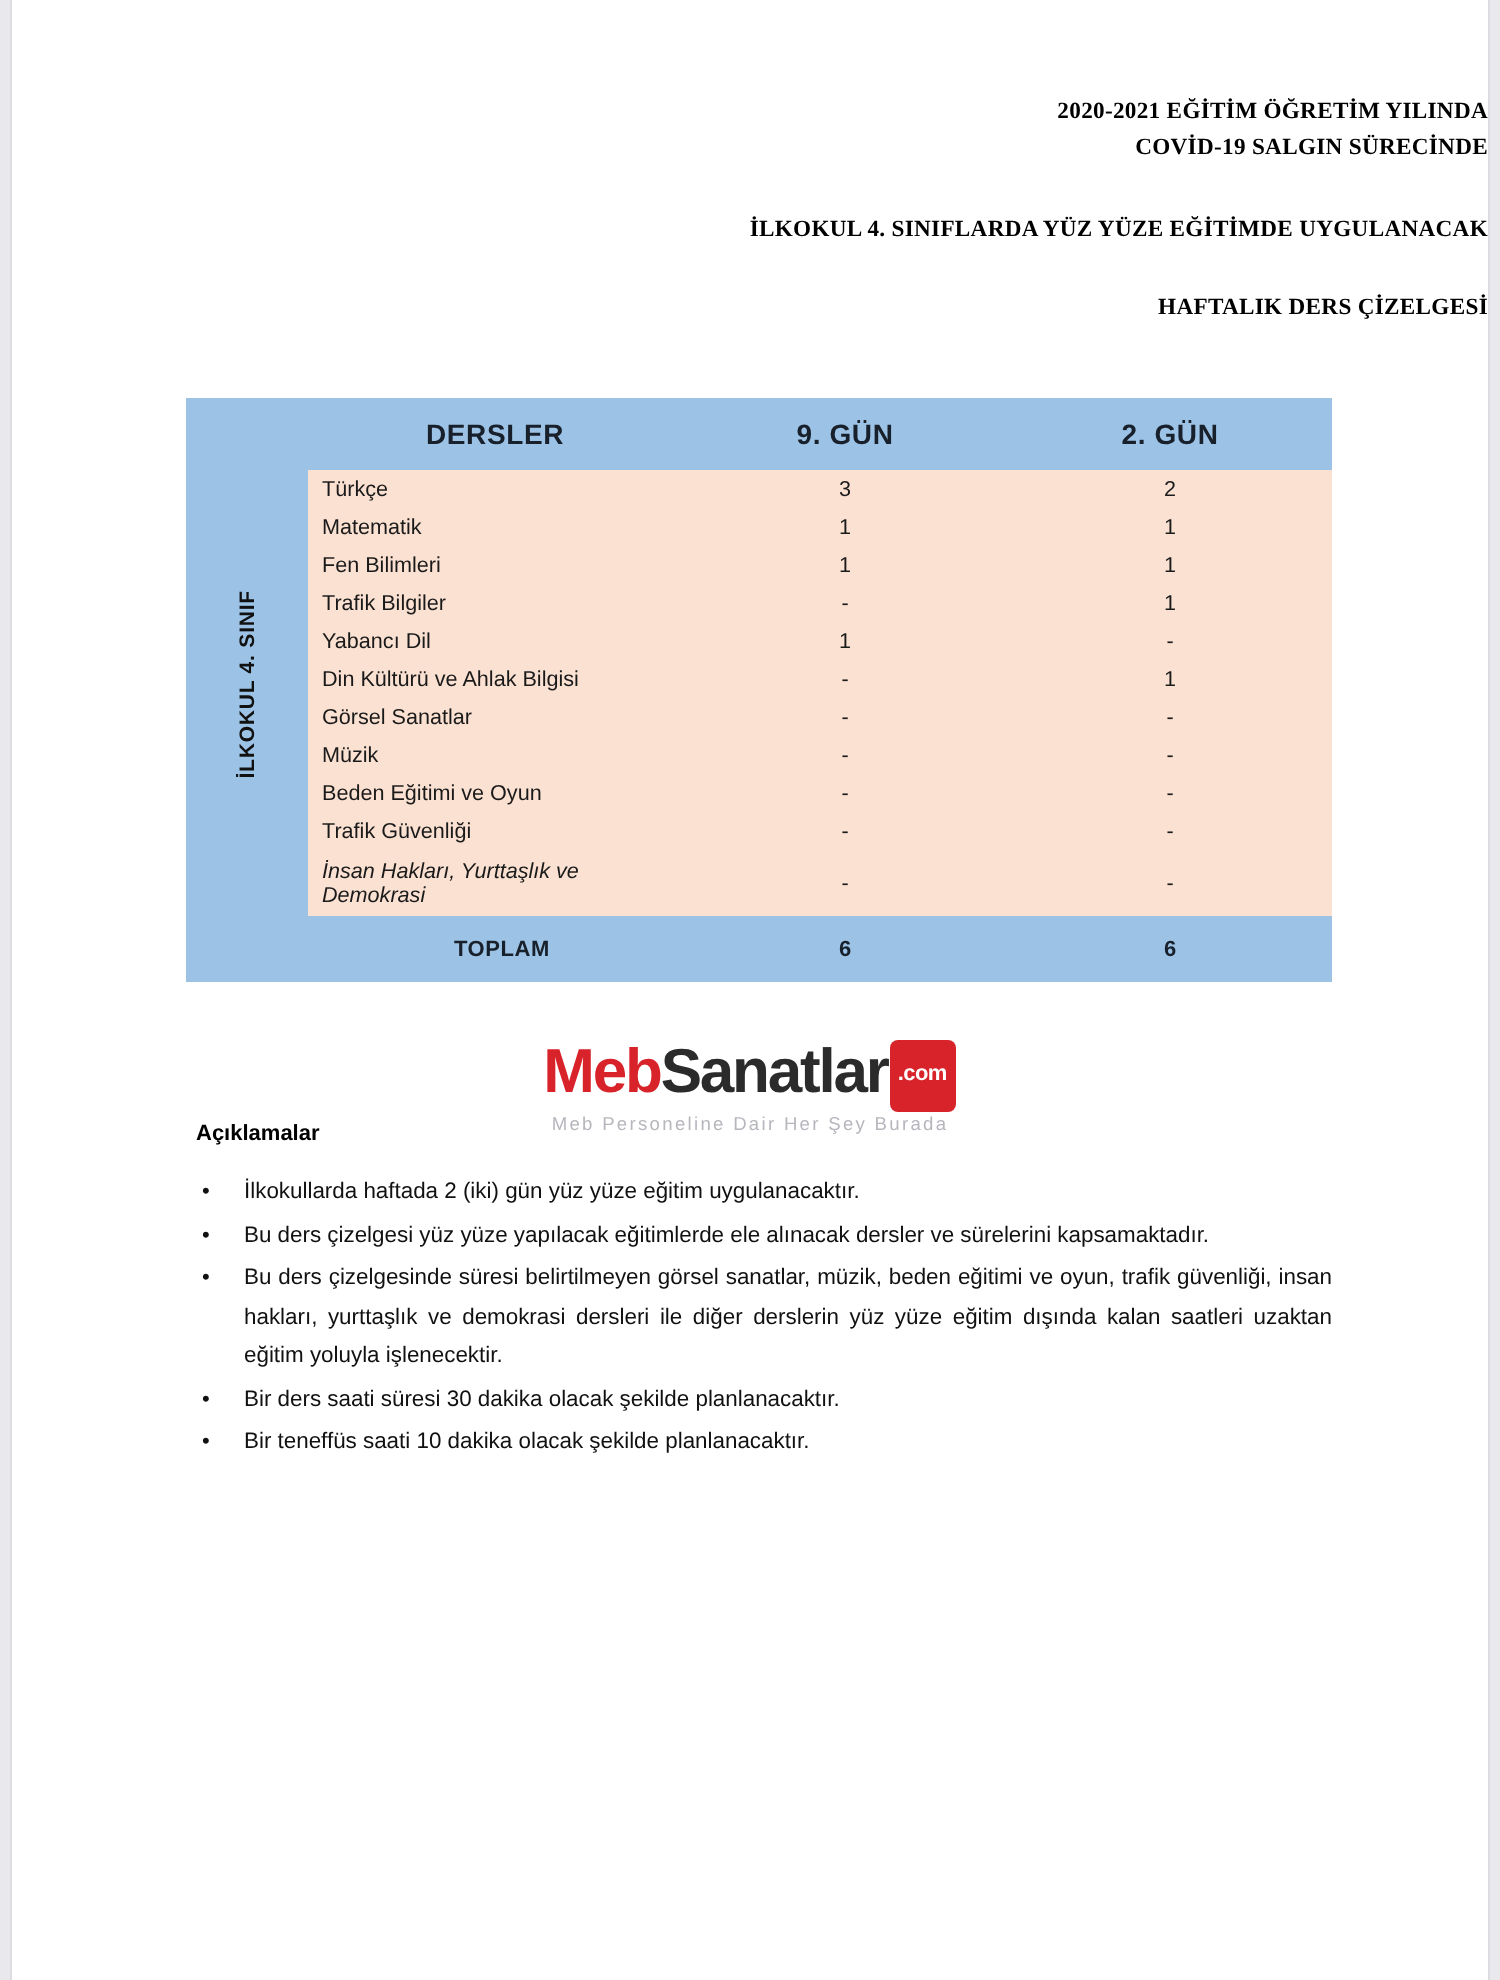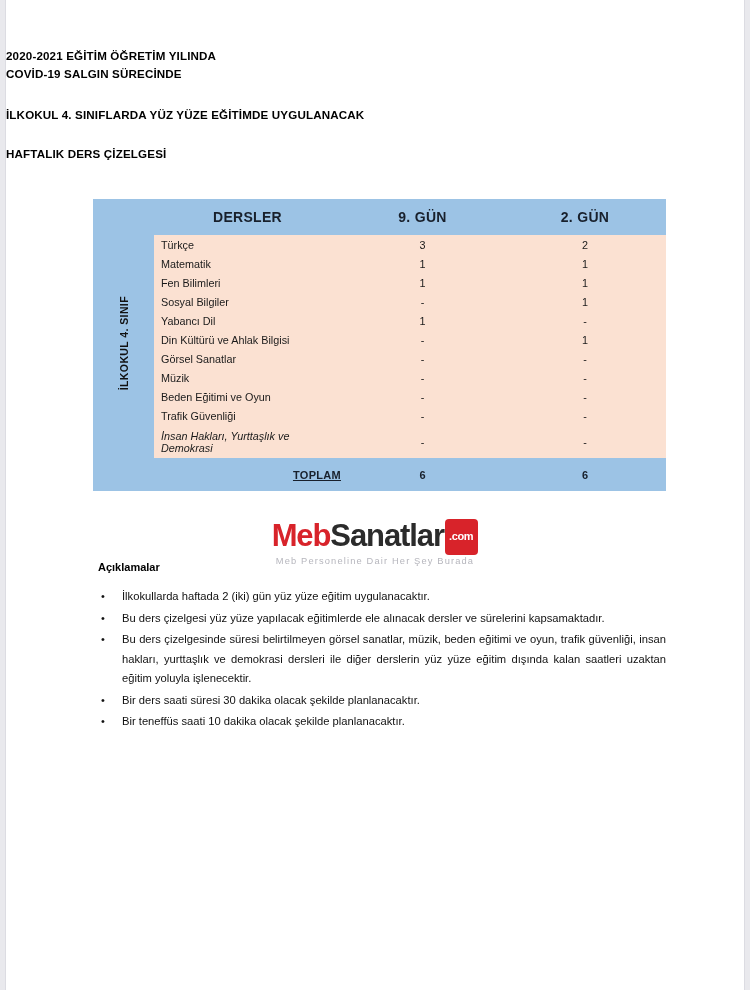--- a/index.html
+++ b/index.html
@@ -24,21 +24,22 @@
     background: #ffffff;
     box-shadow: 0 0 0 1px #dcdce2;
   }
 
   
   .title-block {
     position: absolute;
     left: 0;
     top: 47px;
     width: 738px;
-    text-align: left;
+    text-align: right;
+    font-family: Liberation Serif, serif;
   }
   .title-line {
     font-size: 11.6px;
     font-weight: bold;
     color: #000000;
     letter-spacing: .15px;
     line-height: 18px;
   }
   .title-line.gap-top { margin-top: 23px; }
   .title-line.gap-top2 { margin-top: 21px; }
@@ -118,21 +119,21 @@
 
   .total-row td {
     background: #9CC3E5;
     height: 33px;
     font-size: 11px;
     font-weight: bold;
     color: #18202c;
     vertical-align: middle;
     border-right: 1px solid #ffffff;
   }
-  .total-row td.lesson { text-align: right; padding-left: 7px; letter-spacing: .3px; text-decoration: underline; }
+  .total-row td.lesson { text-align: center; padding-left: 7px; letter-spacing: .3px; }
   .total-row td.num { text-align: center; }
   .total-row td.num.last { border-right: 0; }
 
   
   .logo-block {
     position: absolute;
     left: 0;
     top: 519px;
     width: 738px;
     text-align: center;
@@ -235,21 +236,21 @@
             <td class="lesson">Matematik</td>
             <td class="num">1</td>
             <td class="num last">1</td>
           </tr>
           <tr class="body-row">
             <td class="lesson">Fen Bilimleri</td>
             <td class="num">1</td>
             <td class="num last">1</td>
           </tr>
           <tr class="body-row">
-            <td class="lesson">Sosyal Bilgiler</td>
+            <td class="lesson">Trafik Bilgiler</td>
             <td class="num">-</td>
             <td class="num last">1</td>
           </tr>
           <tr class="body-row">
             <td class="lesson">Yabancı Dil</td>
             <td class="num">1</td>
             <td class="num last">-</td>
           </tr>
           <tr class="body-row">
             <td class="lesson">Din Kültürü ve Ahlak Bilgisi</td>

